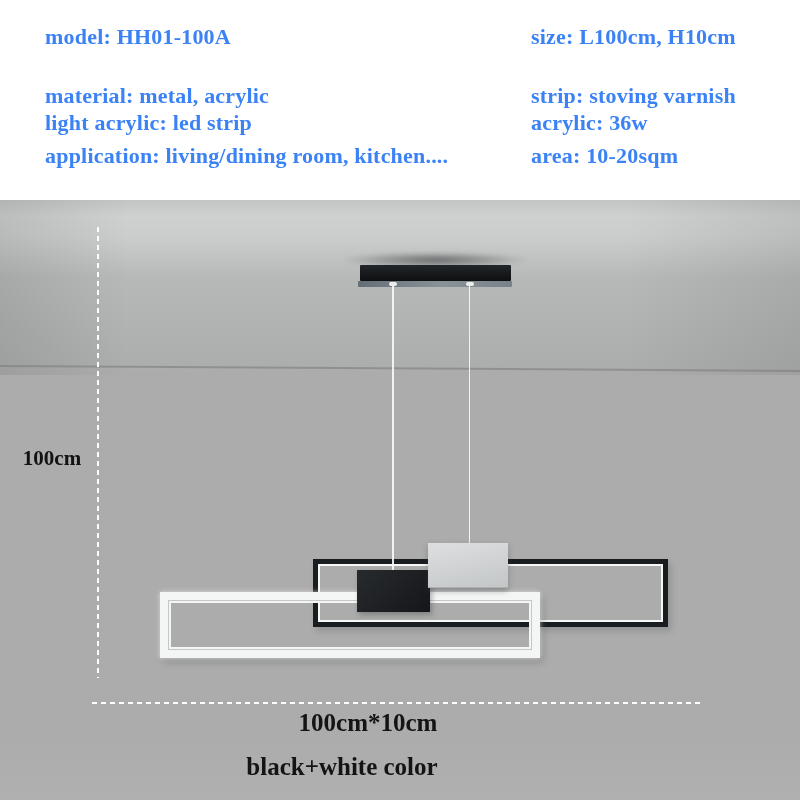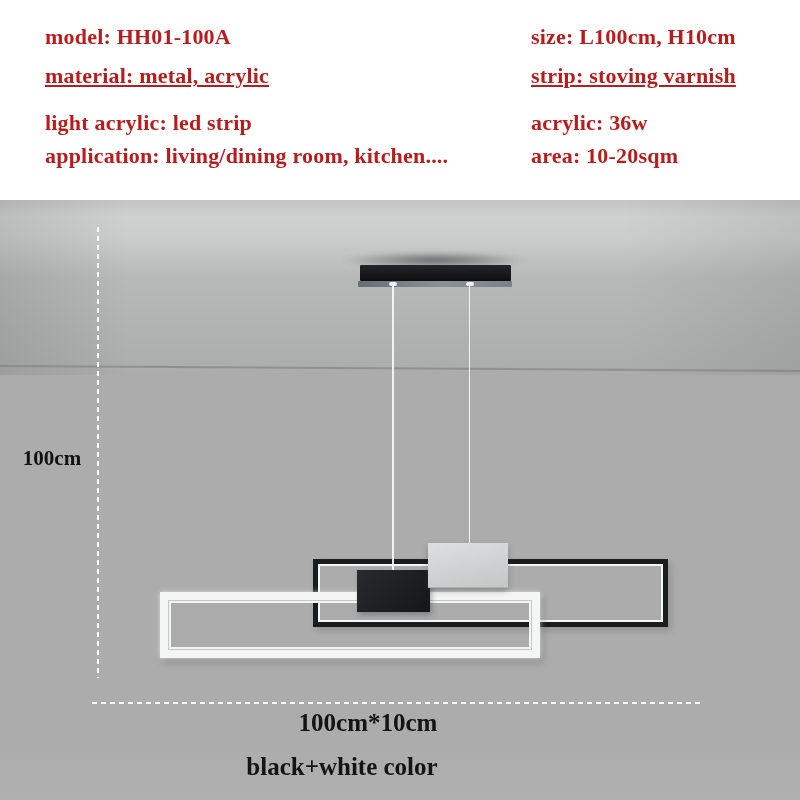--- a/index.html
+++ b/index.html
@@ -5,28 +5,28 @@
   html,body { margin:0; padding:0; background:#ffffff; }
   #stage {
     position:relative; width:800px; height:800px; overflow:hidden;
     background:#ffffff;
     font-family:"Liberation Serif","DejaVu Serif",serif;
   }
 
   
   .spec-line {
     position:absolute;
-    font-size:22px; font-weight:700; color:#b91c1c;
+    font-size:22px; font-weight:700; color:#3b82f6;
     line-height:26px; white-space:nowrap;
     letter-spacing:0.2px;
   }
   .col-left  { left:45px; }
   .col-right { left:531px;text-align:center; }
   .row-0 { top:24px; }
-  .row-1 { top:63px;text-decoration:underline; }
+  .row-1 { top:83px; }
   .row-2 { top:110px; }
   .row-3 { top:143px; }
 
   
   #photo {
     position:absolute; left:0; top:200px; width:800px; height:600px;
     background:linear-gradient(180deg,
       #c3c5c4 0px, #cfd1d0 16px, #cbcdcc 38px, #b7b9b8 78px,
       #afb1b0 140px, #acaead 166px, var(--background_wall,#acacac) 172px,
       var(--background_wall,#acacac) 540px, #b0b0b0 600px);

